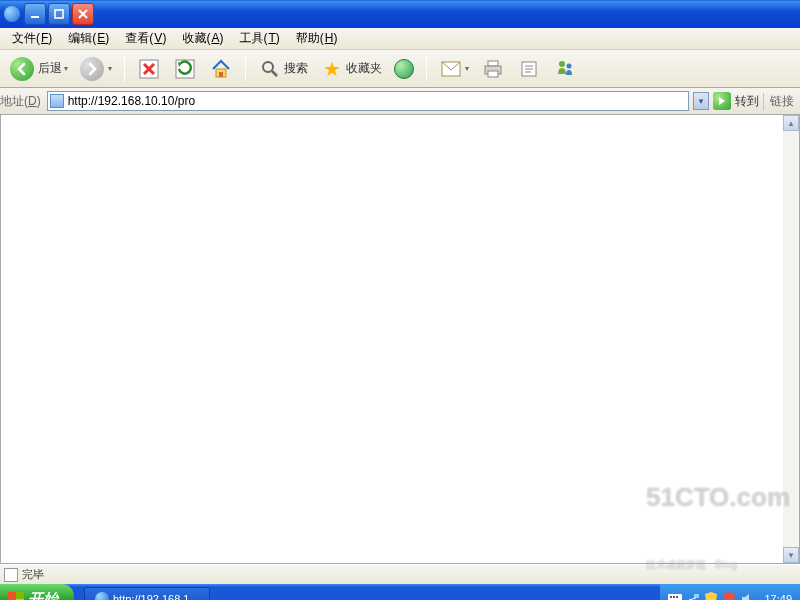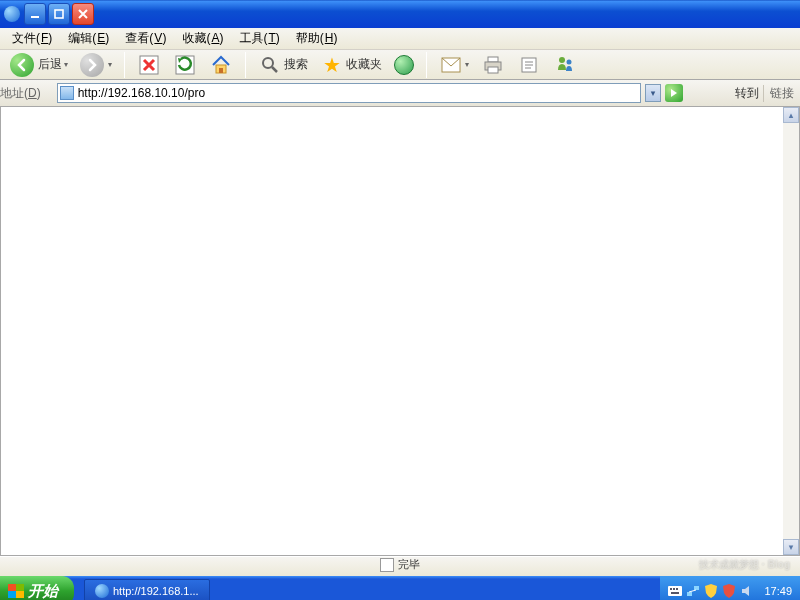--- a/index.html
+++ b/index.html
@@ -55,21 +55,21 @@
   position: relative;
 }
 .menu-item { padding: 2px 8px; cursor: pointer; }
 .menu-item .hot { text-decoration: underline; margin-left: 1px; }
 .menubar .flag {
   position: absolute; right: 2px; top: 2px; width: 20px; height: 18px;
 }
 
 
 .toolbar {
-  height: 30px;
+  height: 38px;
   background: linear-gradient(to bottom, #f6f5f1, #ece9d8);
   border-bottom: 1px solid #a8a8a8;
   display: flex;
   align-items: center;
   padding: 0 6px;
   gap: 4px;
 }
 .tb-btn {
   display: flex; align-items: center;
   padding: 2px 4px;
@@ -108,21 +108,20 @@
   border-bottom: 1px solid #a8a8a8;
 }
 .addr-label { color: #666; margin-right: 2px; }
 .addr-input {
   flex: 1;
   height: 20px;
   border: 1px solid #7f9db9;
   background: #fff;
   display: flex; align-items: center;
   padding: 0 2px;
-  margin-left: 10px;
 }
 .addr-input .page-ico {
   width: 14px; height: 14px; margin-right: 4px;
   background: linear-gradient(to bottom, #c9e1f8, #83b8ea);
   border: 1px solid #5a8fc8;
 }
 .addr-input input {
   border: none; outline: none; flex: 1;
   font-family: Tahoma, sans-serif; font-size: 12px;
 }
@@ -135,21 +134,21 @@
   cursor: pointer;
 }
 .go-btn {
   width: 18px; height: 18px;
   background: radial-gradient(circle at 30% 30%, #ace88a, #2ea32e);
   border-radius: 3px;
   display: flex; align-items: center; justify-content: center;
   color: #fff; font-size: 12px;
   cursor: pointer;
 }
-.go-label { color: #333; margin-left: 48px; }
+.go-label { color: #333; }
 .link-label { color: #666; padding: 0 6px; border-left: 1px solid #c8c4b8; }
 
 
 .content-wrap {
   position: relative;
   height: 449px;
   background: #fff;
   border: 1px solid #a8a8a8;
   border-top: none;
 }
@@ -172,21 +171,21 @@
 }
 .sb-btn.down { position: absolute; bottom: 0; }
 
 
 .statusbar {
   height: 20px;
   background: linear-gradient(to bottom, #f6f5f1, #ece9d8);
   border-top: 1px solid #fff;
   display: flex; align-items: center;
   padding: 0 4px;
-  font-size: 11px; color: #333; flex-direction: column;
+  font-size: 11px; color: #333;
 }
 .statusbar .status-left { display: flex; align-items: center; gap: 4px; flex: 1; }
 .statusbar .status-right { display: flex; align-items: center; gap: 6px; margin-right: 20px; margin-top: 40px; }
 .page-icon-small {
   width: 14px; height: 14px;
   background: #fff; border: 1px solid #999;
 }
 .globe-small {
   width: 12px; height: 12px; border-radius: 50%;
   background: radial-gradient(circle at 30% 30%, #a0d9ff, #1b6ad6);
@@ -485,14 +484,15 @@
     <div class="tray-icon">
       <svg width="14" height="14" viewBox="0 0 14 14">
           <path d="M2 5 L5 5 L9 2 L9 12 L5 9 L2 9 Z" fill="#c8d8f0"></path>
         </svg>
     </div>
     <span class="clock">17:49</span>
   </div>
 </div>
 
 <div class="watermark">
+  <span>51CTO.com</span>
   <small>技术成就梦想 · Blog</small>
 </div>
 
 </body></html>

